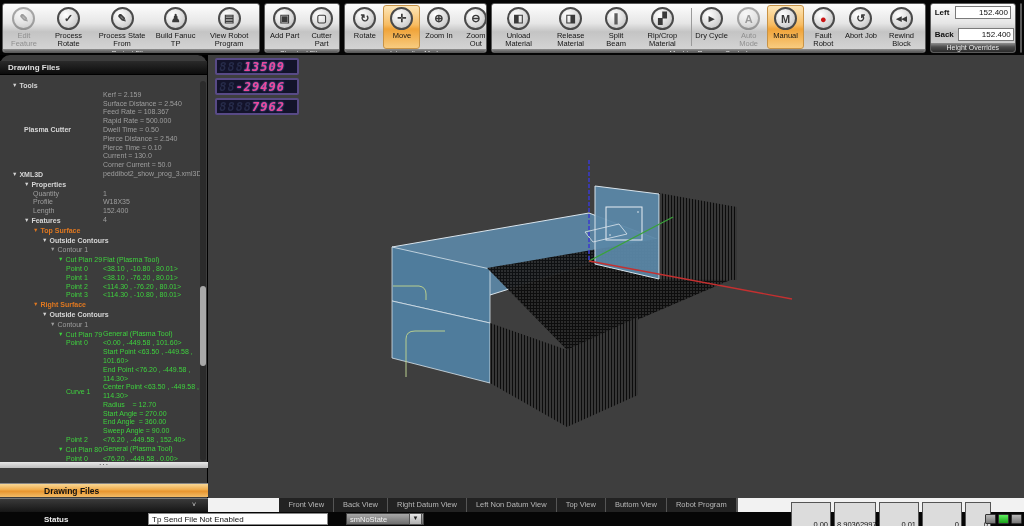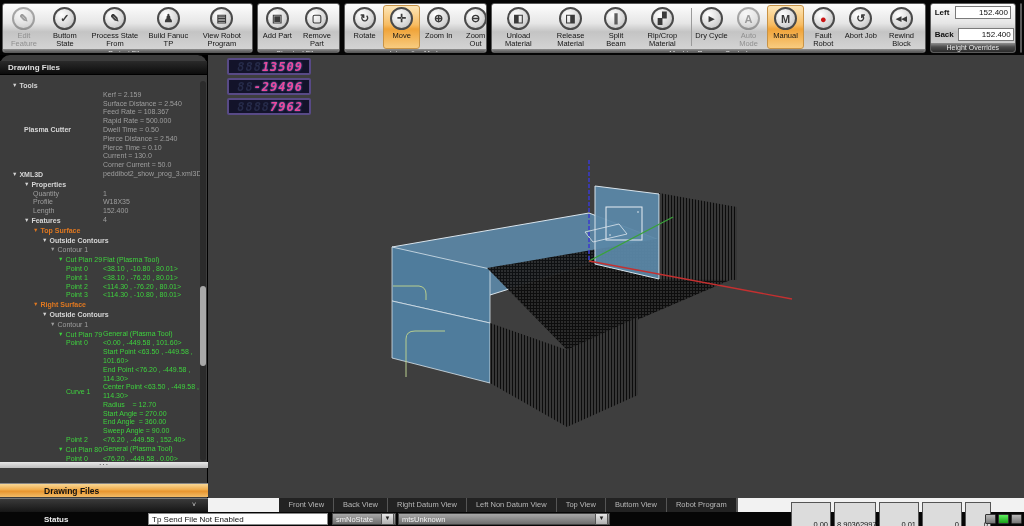--- a/index.html
+++ b/index.html
@@ -57,43 +57,43 @@
   .bar.silver{top:413px;background:linear-gradient(180deg,#fafafa 0%,#dcdcdc 50%,#c2c2c2 100%);}
   .bar.orange{top:428px;background:linear-gradient(180deg,#f8d795 0%,#f0ab4a 45%,#e8952e 55%,#f3bc68 100%);}
   .chevron-strip{position:absolute;left:0;top:443px;width:208px;height:14px;
     background:linear-gradient(180deg,#3a3a3a,#161616);border-top:1px solid #777;color:#cfcfcf;
     font-size:7px;text-align:right;padding-right:12px;line-height:12px;box-sizing:border-box;cursor:pointer;}
 
   
   #viewport{position:absolute;left:208px;top:55px;width:816px;height:443px;background:#3e3e3e;overflow:hidden;}
   .led{position:absolute;left:7px;width:84px;height:17px;background:#13132a;border:2px solid #584a86;
     border-radius:2px;box-sizing:border-box;display:flex;align-items:center;justify-content:flex-end;
-    padding-right:6px;font-family:"DejaVu Sans Mono",monospace;font-weight:bold;font-style:italic;
-    font-size:12px;letter-spacing:1px;margin-left:12px;}
+    padding-right:12px;font-family:"DejaVu Sans Mono",monospace;font-weight:bold;font-style:italic;
+    font-size:12px;letter-spacing:1px;}
   .led .ghost{color:#262b4a;} 
   .led .lit{color:#ec4899;text-shadow:0 0 2px #5f7fe0;}
 
   
   #tabbar{position:absolute;left:208px;top:498px;width:816px;height:14px;background:#f2f2f2;
     display:flex;align-items:stretch;}
   .tab{background:#222;color:#b8b8b8;font-size:7.5px;line-height:13px;padding:0 9px;
     border-right:1px solid #555;white-space:nowrap;cursor:pointer;box-sizing:border-box;}
   .tab.active{color:#ef8a22;background:#141414;border-bottom:2px solid #e07820;line-height:11px;font-weight:bold;margin-top:32px;}
   #tab-fill{flex:1;background:#f2f2f2;border-left:1px solid #555;}
 
   
   #statusbar{position:absolute;left:0;top:512px;width:1024px;height:14px;background:#060606;
     display:flex;align-items:center;font-size:8px;}
   #status-label{width:148px;color:#f0f0f0;font-weight:bold;padding-left:44px;box-sizing:border-box;}
   #status-msg{width:180px;height:12px;background:#fff;border:1px solid #888;color:#111;
     line-height:12px;padding-left:3px;box-sizing:border-box;}
   .combo{height:12px;background:linear-gradient(180deg,#a8a8a8,#6e6e6e);border:1px solid #444;
     color:#f2f2f2;font-size:7.5px;line-height:11px;padding-left:3px;box-sizing:border-box;
     display:flex;justify-content:space-between;align-items:center;cursor:pointer;}
-  #combo1{width:64px;margin-left:4px;}
+  #combo1{width:78px;margin-left:18px;}
   #combo2{width:212px;margin-left:2px;}
   .combo .dd{width:11px;height:10px;background:linear-gradient(180deg,#e8e8e8,#b0b0b0);
     border:1px solid #555;color:#222;font-size:6px;text-align:center;line-height:9px;margin-right:1px;}
   #sfields{position:absolute;right:33px;display:flex;gap:3px;}
   .sfield{height:12px;background:#dcdcdc;border:1px solid #555;color:#111;text-align:right;
     line-height:12px;padding:16px 2px;box-sizing:border-box;font-size:7.5px;}
   #sleds{position:absolute;right:2px;display:flex;gap:2px;}
   .sled{width:9px;height:8px;border:1px solid #333;background:linear-gradient(180deg,#b8b8b8,#777);border-radius:1px;}
   .sled.on{background:linear-gradient(180deg,#5ef05e,#18a018);}
 </style>
@@ -104,21 +104,21 @@
 
   <div id="ribbon">
       <div class="rib-group">
         <div class="rib-btns">
           <div class="rib-btn disabled">
             <div class="rib-icon">✎</div>
             <div class="rib-label">Edit Feature</div>
           </div>
           <div class="rib-btn">
             <div class="rib-icon">✓</div>
-            <div class="rib-label">Buttom State</div>
+            <div class="rib-label">Process Rotate</div>
           </div>
           <div class="rib-btn">
             <div class="rib-icon">✎</div>
             <div class="rib-label">Process State From</div>
           </div>
           <div class="rib-btn">
             <div class="rib-icon">♟</div>
             <div class="rib-label">Build Fanuc TP</div>
           </div>
           <div class="rib-btn">
@@ -129,21 +129,21 @@
         <div class="rib-grouplabel">Project Files</div>
       </div>
       <div class="rib-group">
         <div class="rib-btns">
           <div class="rib-btn">
             <div class="rib-icon">▣</div>
             <div class="rib-label">Add Part</div>
           </div>
           <div class="rib-btn">
             <div class="rib-icon">▢</div>
-            <div class="rib-label">Remove Part</div>
+            <div class="rib-label">Cutter Part</div>
           </div>
         </div>
         <div class="rib-grouplabel">Structual Files</div>
       </div>
       <div class="rib-group">
         <div class="rib-btns">
           <div class="rib-btn">
             <div class="rib-icon">↻</div>
             <div class="rib-label">Rotate</div>
           </div>
@@ -413,24 +413,20 @@
       <div id="tab-fill"></div>
     </div>
 
   <div id="statusbar">
     <div id="status-label">Status</div>
     <div id="status-msg">Tp Send File Not Enabled</div>
     <div class="combo" id="combo1">
       <span>smNoState</span>
       <span class="dd">▼</span>
     </div>
-    <div class="combo" id="combo2">
-      <span>mtsUnknown</span>
-      <span class="dd">▼</span>
-    </div>
     <div id="sfields">
         <div class="sfield" style="width: 40px;">0.00</div>
         <div class="sfield" style="width: 42px;">8.903629975E</div>
         <div class="sfield" style="width: 40px;">0.01</div>
         <div class="sfield" style="width: 40px;">0</div>
         <div class="sfield" style="width: 26px;">0</div>
       </div>
     <div id="sleds">
         <div class="sled"></div>
         <div class="sled on"></div>

